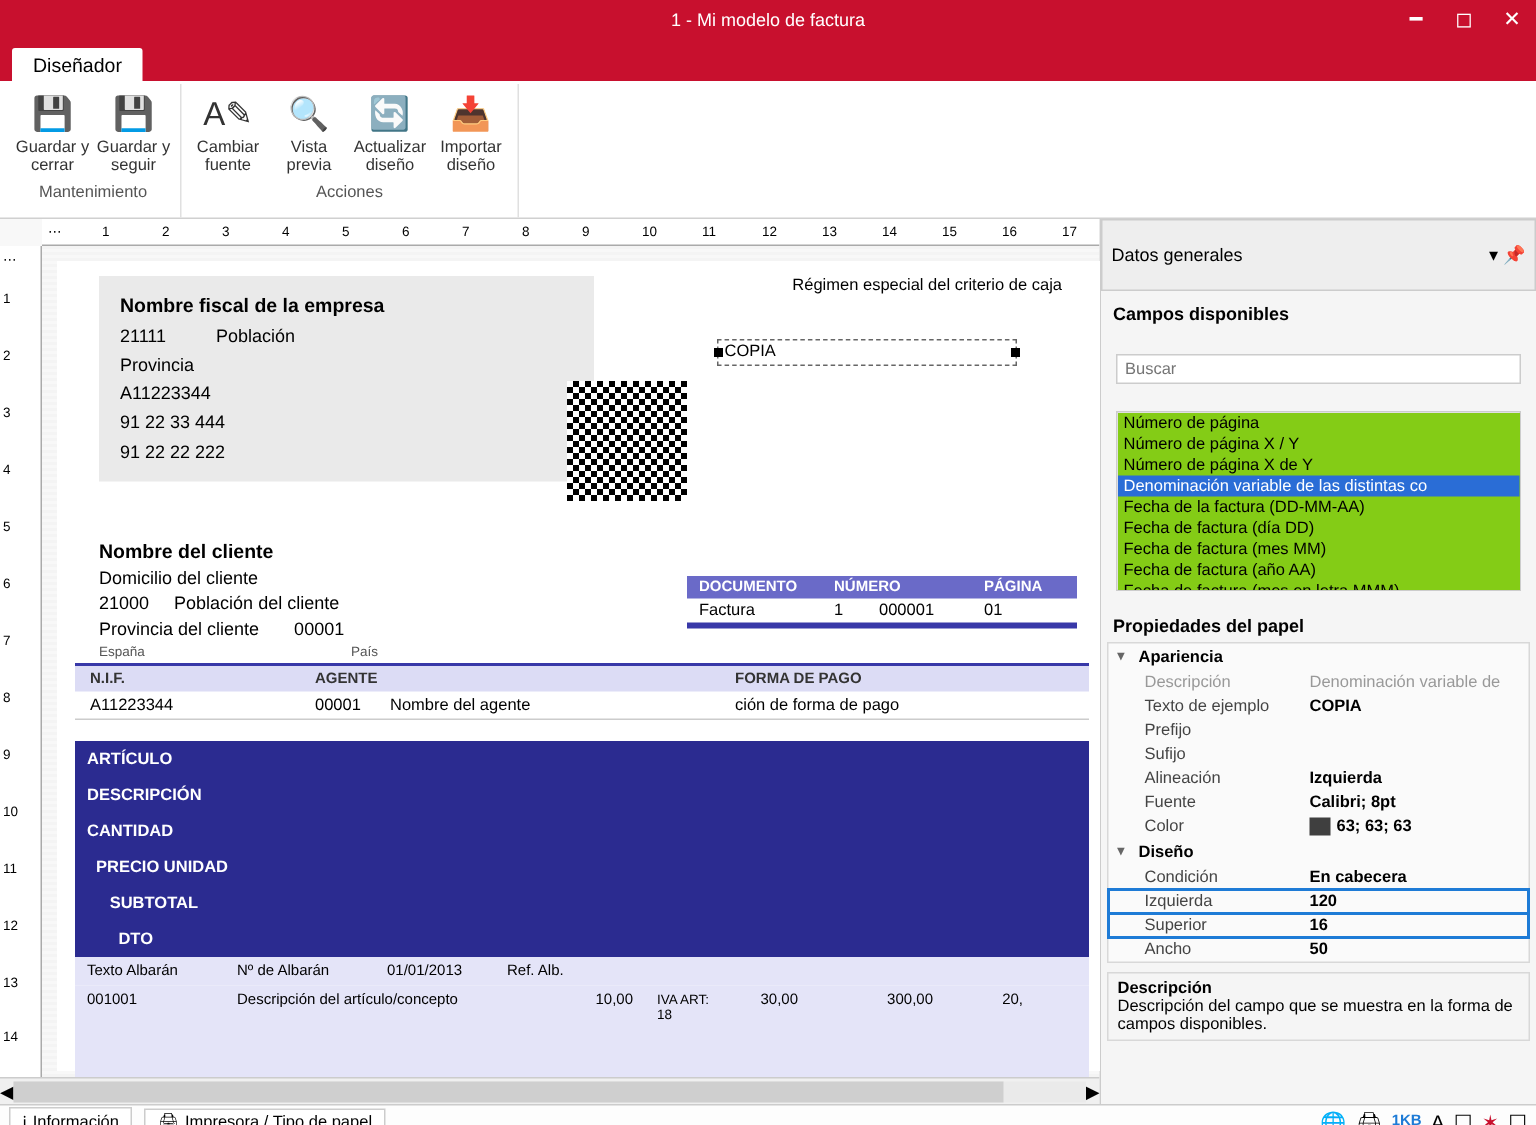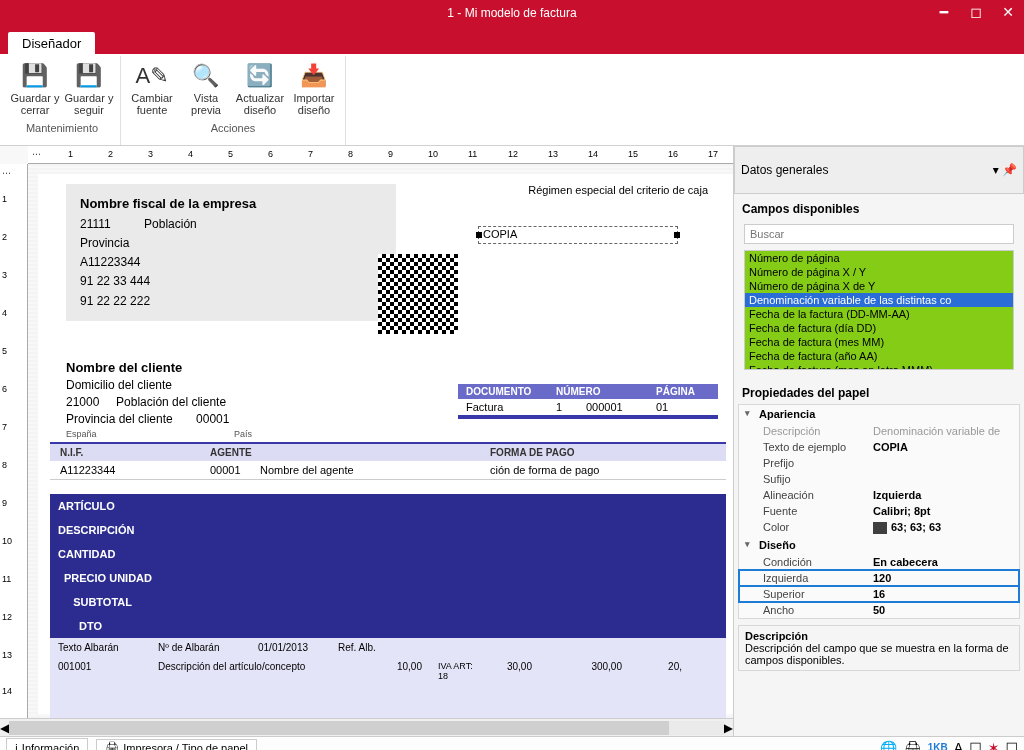--- a/index.html
+++ b/index.html
@@ -75,21 +75,21 @@
 .articles .row { display: flex; font-size: 10px; background: #e4e4f8; }
 .articles .row div { padding: 4px 8px; }
 
 .hscroll { position: absolute; left: 0; right: 0; bottom: 0; height: 18px; background: #f0f0f0; border-top: 1px solid #ccc; display: flex; align-items: center; }
 .hscroll .track { flex:1; height:14px; background:#eaeaea; position:relative; }
 .hscroll .thumb { position:absolute; left:0; width:660px; height:14px; background:#cfcfcf; }
 
 
 .sp-header { background: #eee; border: 1px solid #ccc; padding: 16px 6px; font-size: 12px; display:flex; justify-content:space-between; align-items:center; }
 .sp-section-title { font-weight: bold; font-size: 12px; padding: 8px 8px 4px; }
-.sp-search { margin: 4px 10px; }
+.sp-search { margin: 16px 10px; }
 .sp-search input { width: 100%; padding: 3px 5px; font-size: 11px; border:1px solid #ccc; color:#888; }
 .sp-list { margin: 2px 10px 8px; border: 1px solid #ccc; height: 120px; overflow-y: scroll; background:#84cc16; font-size: 11px; }
 .sp-list div { padding: 1px 4px; white-space: nowrap; overflow: hidden; }
 .sp-list .sel { background: #2a6dd6; color: #fff; }
 
 .sp-props { margin: 0 4px; border: 1px solid #d8d8d8; background:#fafafa; font-size: 11px; }
 .sp-props .grp { font-weight: bold; padding: 3px 20px; position:relative; }
 .sp-props .grp::before { content:"▾"; position:absolute; left:6px; font-size:9px; color:#666; }
 .sp-props .prow { display: flex; padding: 2px 0 2px 24px; }
 .sp-props .prow .k { width: 110px; color:#444; }

